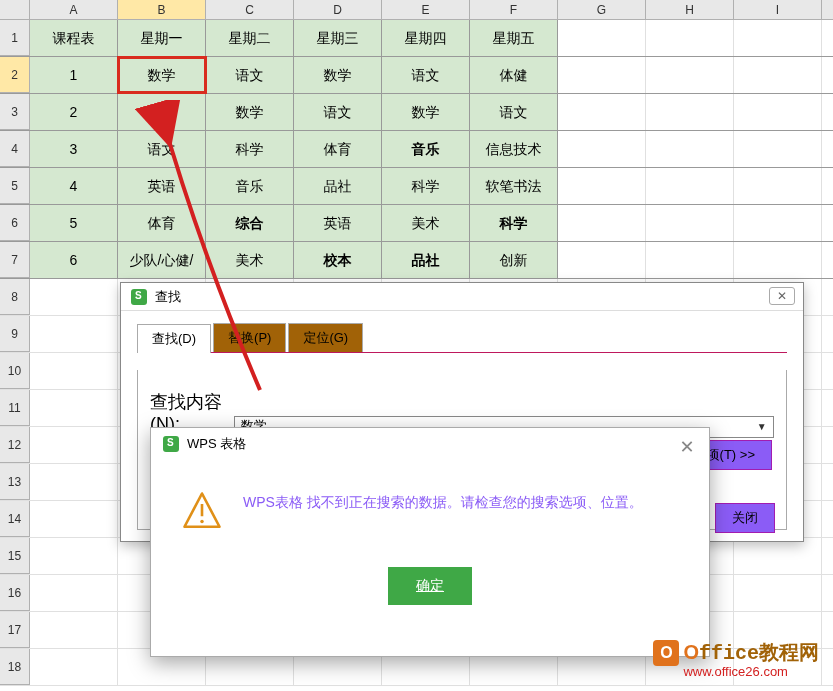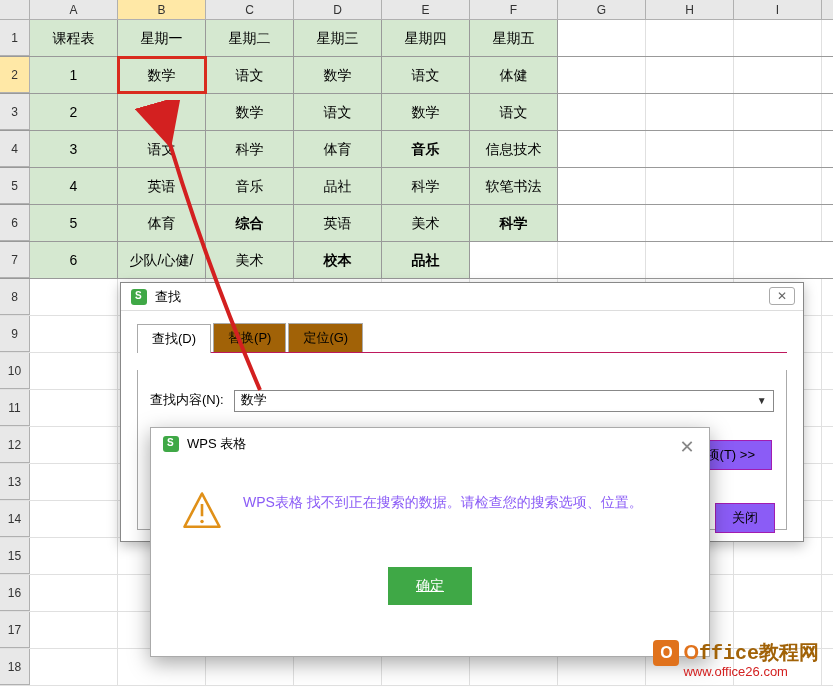--- a/index.html
+++ b/index.html
@@ -143,21 +143,21 @@
       border: 1px solid #aaa;
       border-top: none;
       margin: 0 16px;
       padding: 20px 12px 12px 12px;
       height: 160px;
       position: relative;
     }
     .find-label {
       display: inline-block;
       width: 80px;
-      font-size: 13px;
+      font-size: 18px;
     }
     .find-input {
       width: 540px;
       height: 22px;
       border: 1px solid #888;
       padding: 0 6px;
       font-size: 13px;
       display: inline-block;
       vertical-align: middle;
     }
@@ -374,20 +374,21 @@
       <div class="cell empty"></div>
       <div class="cell empty"></div>
     </div>
     <div class="grid-row">
       <div class="row-head">7</div>
       <div class="cell">6</div>
       <div class="cell">少队/心健/</div>
       <div class="cell">美术</div>
       <div class="cell bold">校本</div>
       <div class="cell bold">品社</div>
+      <div class="cell">创新</div>
       <div class="cell empty"></div>
       <div class="cell empty"></div>
       <div class="cell empty"></div>
     </div>
     <div class="empty-row">
       <div class="row-head">8</div>
       <div class="c"></div>
       <div class="c"></div>
       <div class="c"></div>
       <div class="c"></div>

